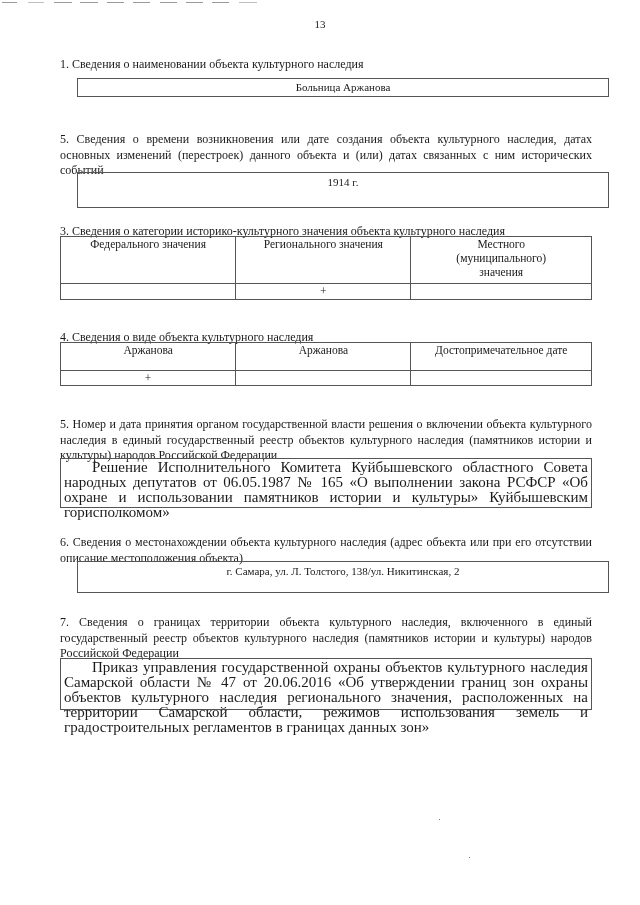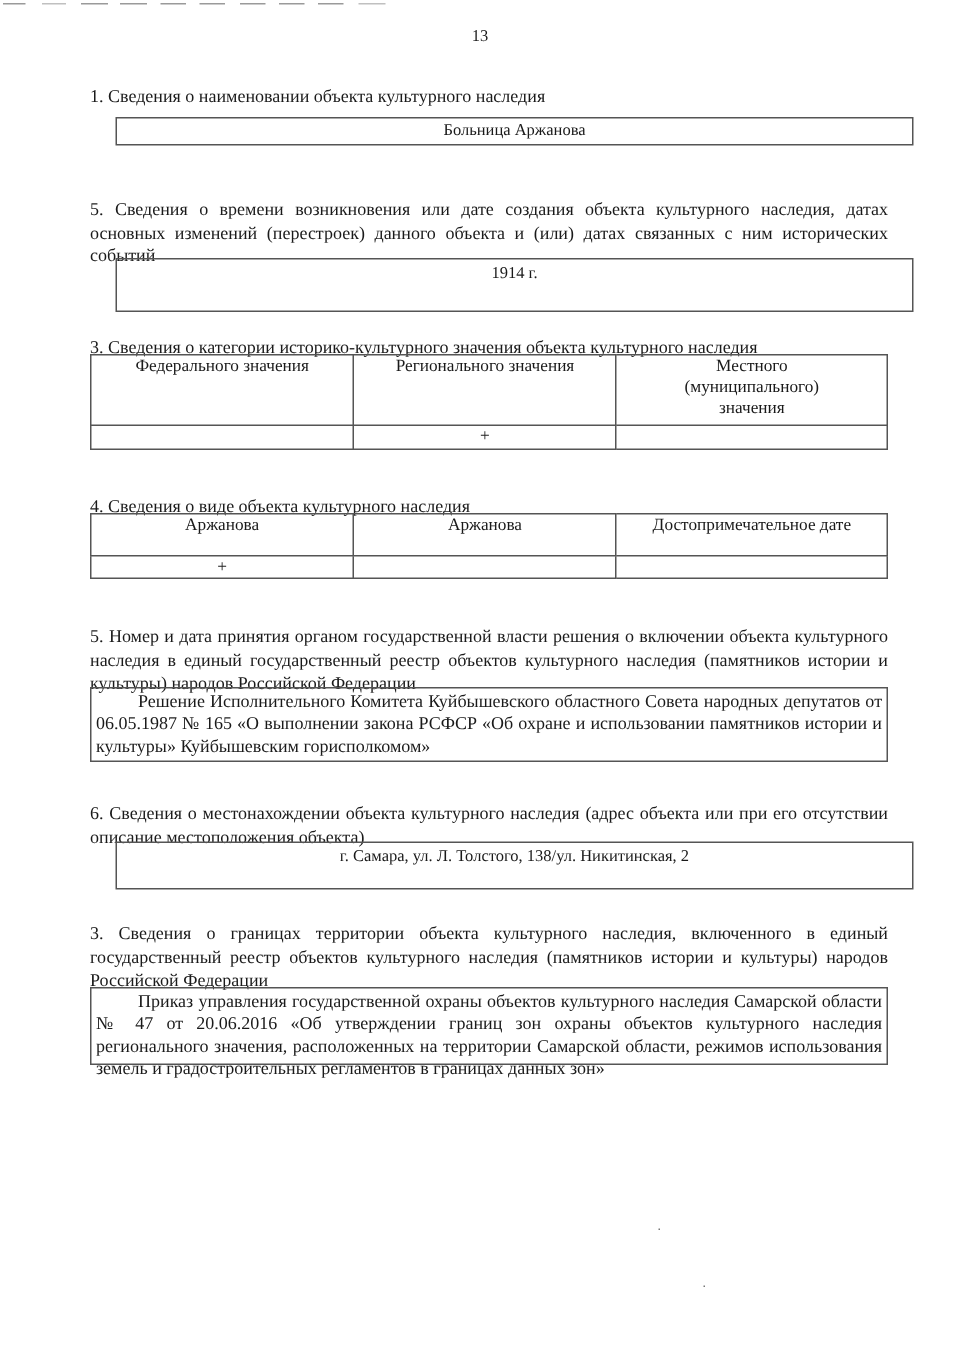--- a/index.html
+++ b/index.html
@@ -5,21 +5,21 @@
   html, body { margin:0; padding:0; background:#ffffff; }
   body { width:640px; height:905px; position:relative; overflow:hidden;
          font-family:"Liberation Serif","DejaVu Serif",serif; color:#1a1a1a; }
   .topdash { position:absolute; top:0; left:0; width:260px; height:6px; }
   .topdash span { position:absolute; top:2px; height:1px; background:#9a9a9a; }
   .pagenum { position:absolute; top:18px; left:0; width:640px; text-align:center; font-size:11px; }
   .heading { position:absolute; left:60px; width:532px; font-size:12px; line-height:15.5px; text-align:justify;margin-top:12px; }
   .box { position:absolute; left:60px; width:532px; border:1px solid #555; box-sizing:border-box;
          font-size:11px; text-align:center;margin-left:17px; }
   .boxtext { position:absolute; left:60px; width:532px; border:1px solid #555; box-sizing:border-box;
-         font-size:12px; line-height:15px; text-align:justify; padding:1px 3px; }
+         font-size:15px; line-height:15px; text-align:justify; padding:1px 3px; }
   .boxtext .indent { display:inline-block; width:28px; }
   table.grid { position:absolute; left:60px; width:532px; border-collapse:collapse; font-size:11.5px; }
   table.grid td { border:1px solid #555; text-align:center; vertical-align:top; line-height:14px; padding:0 2px; }
   .scan-dot { position:absolute; width:1px; height:1px; background:#777; }
 </style>
 </head>
 <body>
 
 <div class="topdash">
   <span style="left:2px;width:15px"></span>
@@ -81,19 +81,19 @@
 <div class="heading" style="top:405px">5. Номер и дата принятия органом государственной власти решения о включении объекта культурного наследия в единый государственный реестр объектов культурного наследия (памятников истории и культуры) народов Российской Федерации</div>
 <div class="boxtext" style="top:458px;height:50px">
   <span class="indent"></span><span>Решение Исполнительного Комитета Куйбышевского областного Совета народных депутатов от 06.05.1987 № 165 «О выполнении закона РСФСР «Об охране и использовании памятников истории и культуры» Куйбышевским горисполкомом»</span>
 </div>
 
 <div class="heading" style="top:523px">6. Сведения о местонахождении объекта культурного наследия (адрес объекта или при его отсутствии описание местоположения объекта)</div>
 <div class="box" style="top:561px;height:32px;line-height:19px">
   <span>г. Самара, ул. Л. Толстого, 138/ул. Никитинская, 2</span>
 </div>
 
-<div class="heading" style="top:603px">3. Сведения о границах территории объекта культурного наследия, включенного в единый государственный реестр объектов культурного наследия (памятников истории и культуры) народов Российской Федерации</div>
+<div class="heading" style="top:603px">7. Сведения о границах территории объекта культурного наследия, включенного в единый государственный реестр объектов культурного наследия (памятников истории и культуры) народов Российской Федерации</div>
 <div class="boxtext" style="top:658px;height:52px">
   <span class="indent"></span><span>Приказ управления государственной охраны объектов культурного наследия Самарской области № 47 от 20.06.2016 «Об утверждении границ зон охраны объектов культурного наследия регионального значения, расположенных на территории Самарской области, режимов использования земель и градостроительных регламентов в границах данных зон»</span>
 </div>
 
 <div class="scan-dot" style="left:439px;top:819px"></div>
 <div class="scan-dot" style="left:469px;top:857px"></div>
 
 </body></html>

